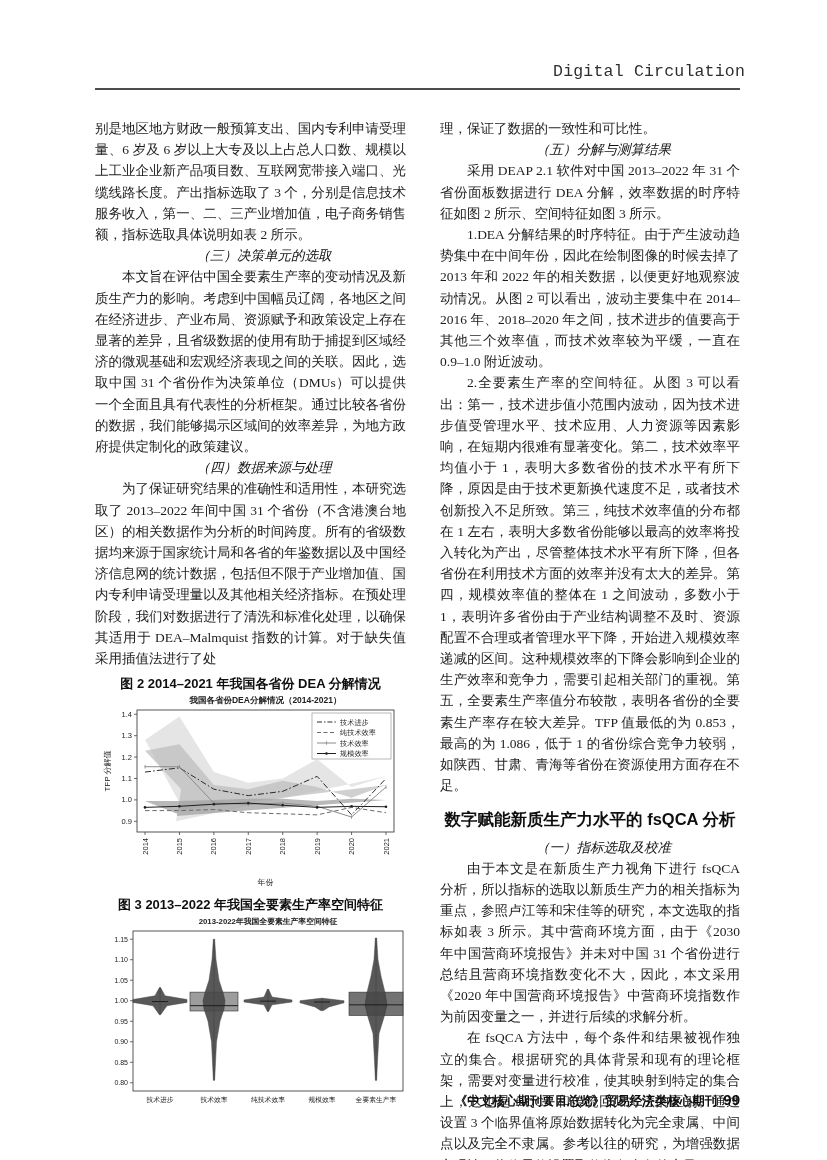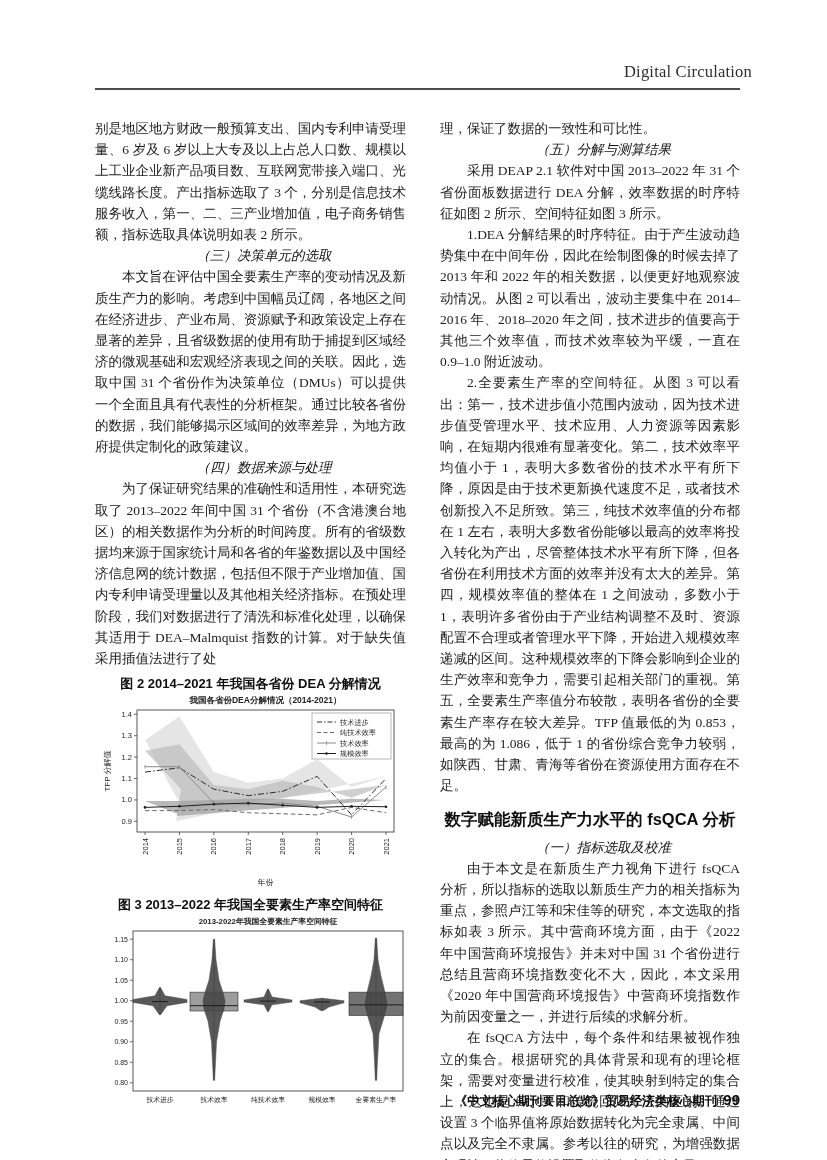--- a/index.html
+++ b/index.html
@@ -1,19 +1,19 @@
 <!DOCTYPE html>
 <html><head>
 <meta charset="utf-8">
 <style>
   html,body{margin:0;padding:0;background:#ffffff;}
   .page{position:relative;width:827px;height:1160px;background:#ffffff;overflow:hidden;
         font-family:"Liberation Serif",serif;color:#1c1c1c;}
-  .header-text{position:absolute;top:62px;right:75px;
-       font-family:Liberation Serif, serif;font-size:16.5px;color:#2e2e2e;letter-spacing:.2px;}
+  .header-text{position:absolute;top:62px;right:82px;
+       font-family:Liberation Mono, monospace;font-size:16.5px;color:#2e2e2e;letter-spacing:.2px;}
   .header-rule{position:absolute;top:88px;left:95px;width:645px;height:2px;background:#4c4c4c;}
   .columns{position:absolute;top:118px;left:95px;width:645px;display:flex;gap:34px;}
   .col{width:311px;}
   p.body{margin:0;font-size:13.5px;line-height:21.2px;text-align:justify;
          text-justify:inter-ideograph;color:#1c1c1c;}
   p.indent{text-indent:2em;}
   p.subhead{margin:0;font-size:13.5px;line-height:21.2px;text-indent:2em;
             font-style:italic;color:#111;text-align:center;}
   .fig-caption{font-family:"Liberation Sans",sans-serif;font-weight:bold;font-size:13px;
                text-align:center;margin:6px 0 1px;color:#0f0f0f;}
@@ -163,21 +163,21 @@
     </div>
 
     <div class="col">
       <p class="body">理，保证了数据的一致性和可比性。</p>
       <p class="subhead">（五）分解与测算结果</p>
       <p class="body indent">采用 DEAP 2.1 软件对中国 2013–2022 年 31 个省份面板数据进行 DEA 分解，效率数据的时序特征如图 2 所示、空间特征如图 3 所示。</p>
       <p class="body indent">1.DEA 分解结果的时序特征。由于产生波动趋势集中在中间年份，因此在绘制图像的时候去掉了 2013 年和 2022 年的相关数据，以便更好地观察波动情况。从图 2 可以看出，波动主要集中在 2014–2016 年、2018–2020 年之间，技术进步的值要高于其他三个效率值，而技术效率较为平缓，一直在 0.9–1.0 附近波动。</p>
       <p class="body indent">2.全要素生产率的空间特征。从图 3 可以看出：第一，技术进步值小范围内波动，因为技术进步值受管理水平、技术应用、人力资源等因素影响，在短期内很难有显著变化。第二，技术效率平均值小于 1，表明大多数省份的技术水平有所下降，原因是由于技术更新换代速度不足，或者技术创新投入不足所致。第三，纯技术效率值的分布都在 1 左右，表明大多数省份能够以最高的效率将投入转化为产出，尽管整体技术水平有所下降，但各省份在利用技术方面的效率并没有太大的差异。第四，规模效率值的整体在 1 之间波动，多数小于 1，表明许多省份由于产业结构调整不及时、资源配置不合理或者管理水平下降，开始进入规模效率递减的区间。这种规模效率的下降会影响到企业的生产效率和竞争力，需要引起相关部门的重视。第五，全要素生产率值分布较散，表明各省份的全要素生产率存在较大差异。TFP 值最低的为 0.853，最高的为 1.086，低于 1 的省份综合竞争力较弱，如陕西、甘肃、青海等省份在资源使用方面存在不足。</p>
       <h2 class="section-heading">数字赋能新质生产力水平的 fsQCA 分析</h2>
       <p class="subhead">（一）指标选取及校准</p>
-      <p class="body indent">由于本文是在新质生产力视角下进行 fsQCA 分析，所以指标的选取以新质生产力的相关指标为重点，参照卢江等和宋佳等的研究，本文选取的指标如表 3 所示。其中营商环境方面，由于《2022 年中国营商环境报告》并未对中国 31 个省份进行总结且营商环境指数变化不大，因此，本文采用《2020 年中国营商环境报告》中营商环境指数作为前因变量之一，并进行后续的求解分析。</p>
+      <p class="body indent">由于本文是在新质生产力视角下进行 fsQCA 分析，所以指标的选取以新质生产力的相关指标为重点，参照卢江等和宋佳等的研究，本文选取的指标如表 3 所示。其中营商环境方面，由于《2030 年中国营商环境报告》并未对中国 31 个省份进行总结且营商环境指数变化不大，因此，本文采用《2020 年中国营商环境报告》中营商环境指数作为前因变量之一，并进行后续的求解分析。</p>
       <p class="body indent">在 fsQCA 方法中，每个条件和结果被视作独立的集合。根据研究的具体背景和现有的理论框架，需要对变量进行校准，使其映射到特定的集合上，这也是 fsQCA 和传统回归方法的区别。通过设置 3 个临界值将原始数据转化为完全隶属、中间点以及完全不隶属。参考以往的研究，为增强数据客观性，将临界值设置取值为各个条件变量</p>
     </div>
 
   </div>
 
   <div class="footer">
     <span class="footer-text">《中文核心期刊要目总览》贸易经济类核心期刊</span>
     <span class="footer-page">99</span>
   </div>
 

